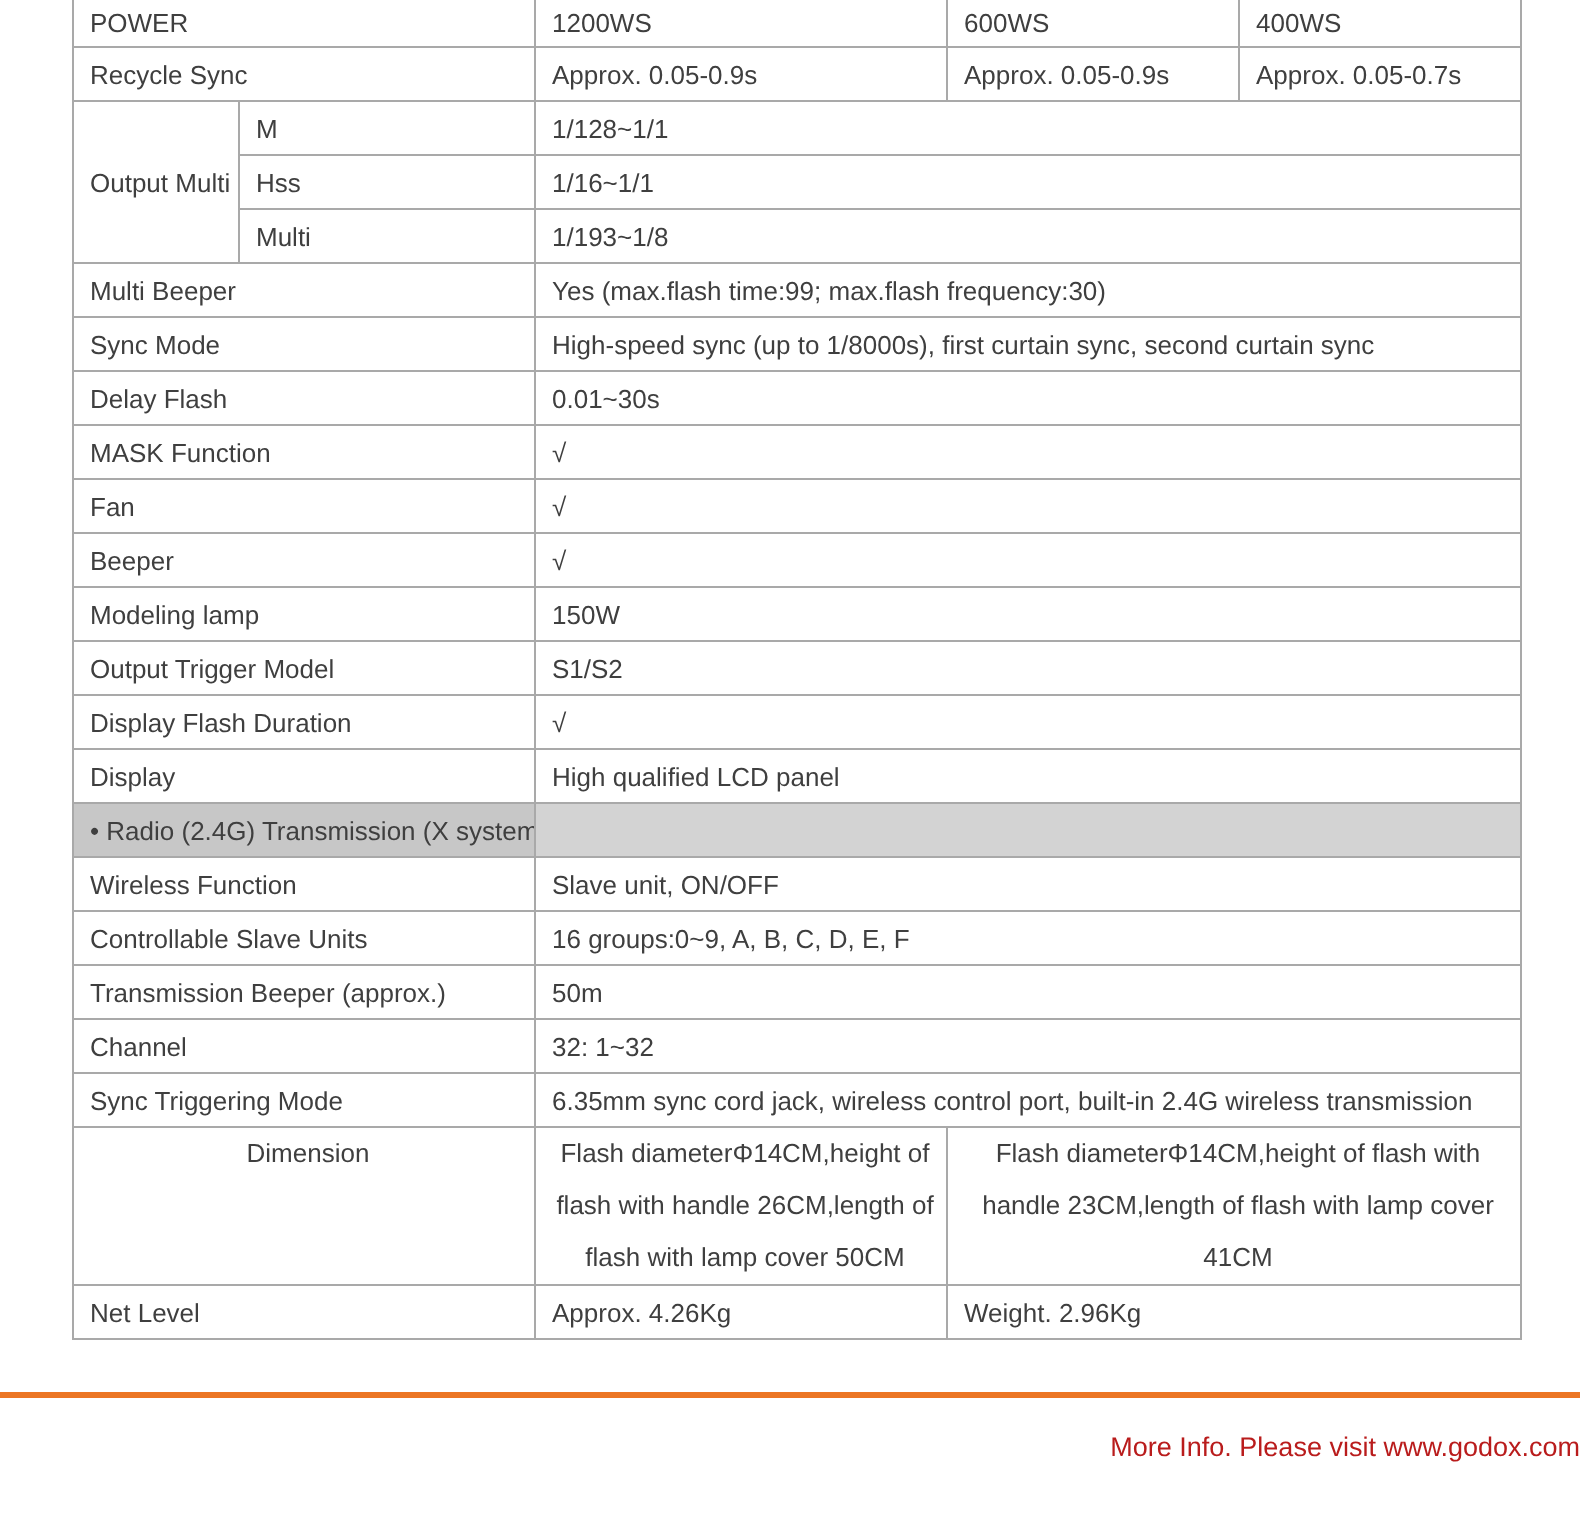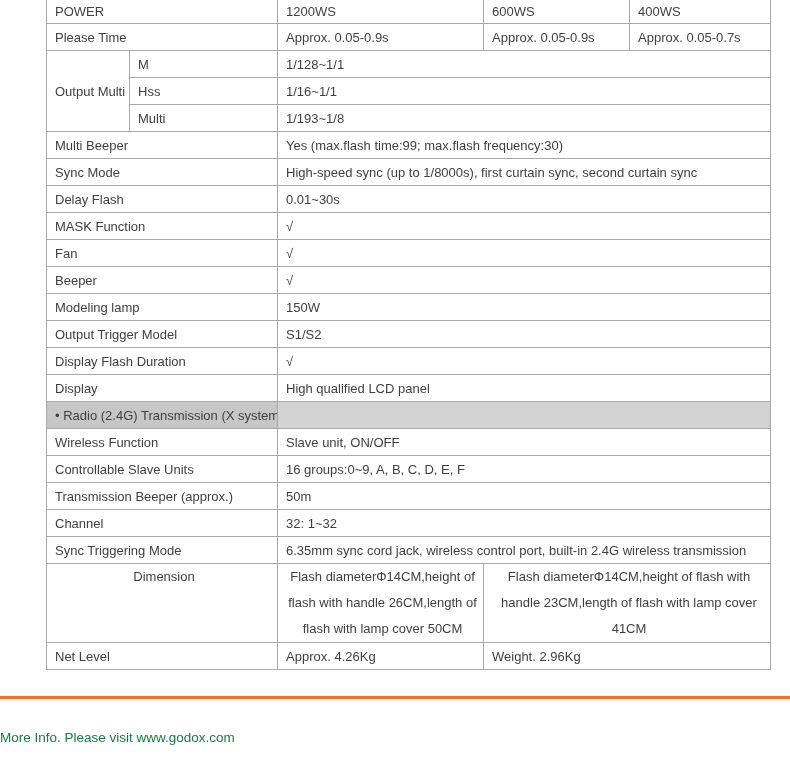--- a/index.html
+++ b/index.html
@@ -12,21 +12,21 @@
     height: 767px;
     font-family: "Liberation Sans", "DejaVu Sans", sans-serif;
     font-size: 13px;
     color: #3f3f3f;
     overflow: hidden;
   }
   .spec-table {
     border-collapse: collapse;
     table-layout: fixed;
     width: 724px;
-    margin-left: 46px;
+    margin-left: 36px;
   }
   .spec-table td {
     border: 1px solid #a9a9a9;
     padding: 0 4px 0 8px;
     height: 26px;
     vertical-align: middle;
     white-space: nowrap;
     overflow: hidden;
     font-size: 13px;
     color: #3f3f3f;
@@ -47,24 +47,24 @@
     height: 78px !important;
     text-align: center;
   }
   .accent-divider {
     width: 790px;
     height: 3px;
     margin-top: 26px;
     background: #ec7624;
   }
   .footer-note {
-    margin-top: 31px;
-    text-align: left;
+    margin-top: 17px;
+    text-align: right;
     font-size: 13.5px;
-    color: #15803d;
+    color: #b91c1c;
   }
 </style>
 </head>
 <body>
 
 <table class="spec-table">
   <colgroup>
     <col style="width:83px">
     <col style="width:148px">
     <col style="width:206px">
@@ -74,21 +74,21 @@
   <tbody>
 
     <tr class="row-first">
       <td colspan="2">POWER</td>
       <td>1200WS</td>
       <td>600WS</td>
       <td>400WS</td>
     </tr>
 
     <tr>
-      <td colspan="2">Please Time</td>
+      <td colspan="2">Recycle Sync</td>
       <td>Approx. 0.05-0.9s</td>
       <td>Approx. 0.05-0.9s</td>
       <td>Approx. 0.05-0.7s</td>
     </tr>
 
     <tr>
       <td rowspan="3">Output Multi</td>
       <td>M</td>
       <td colspan="3">1/128~1/1</td>
     </tr>

